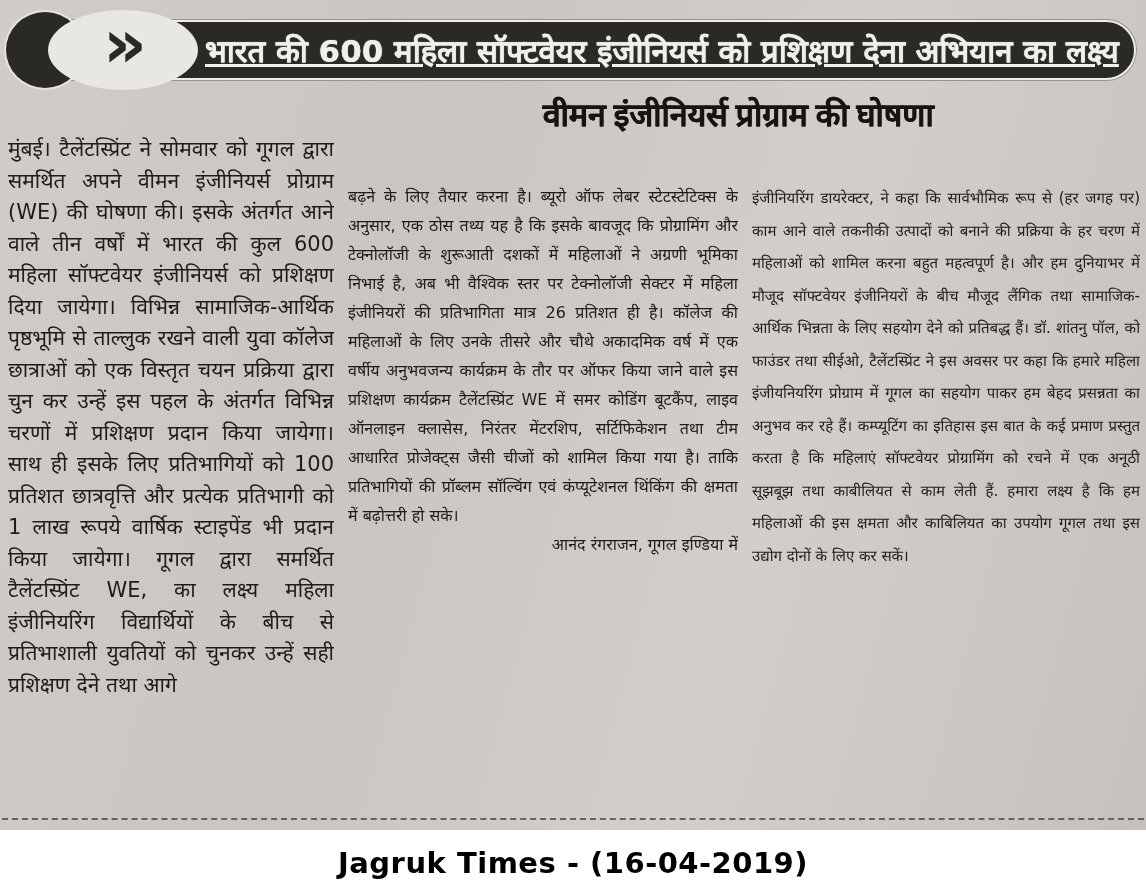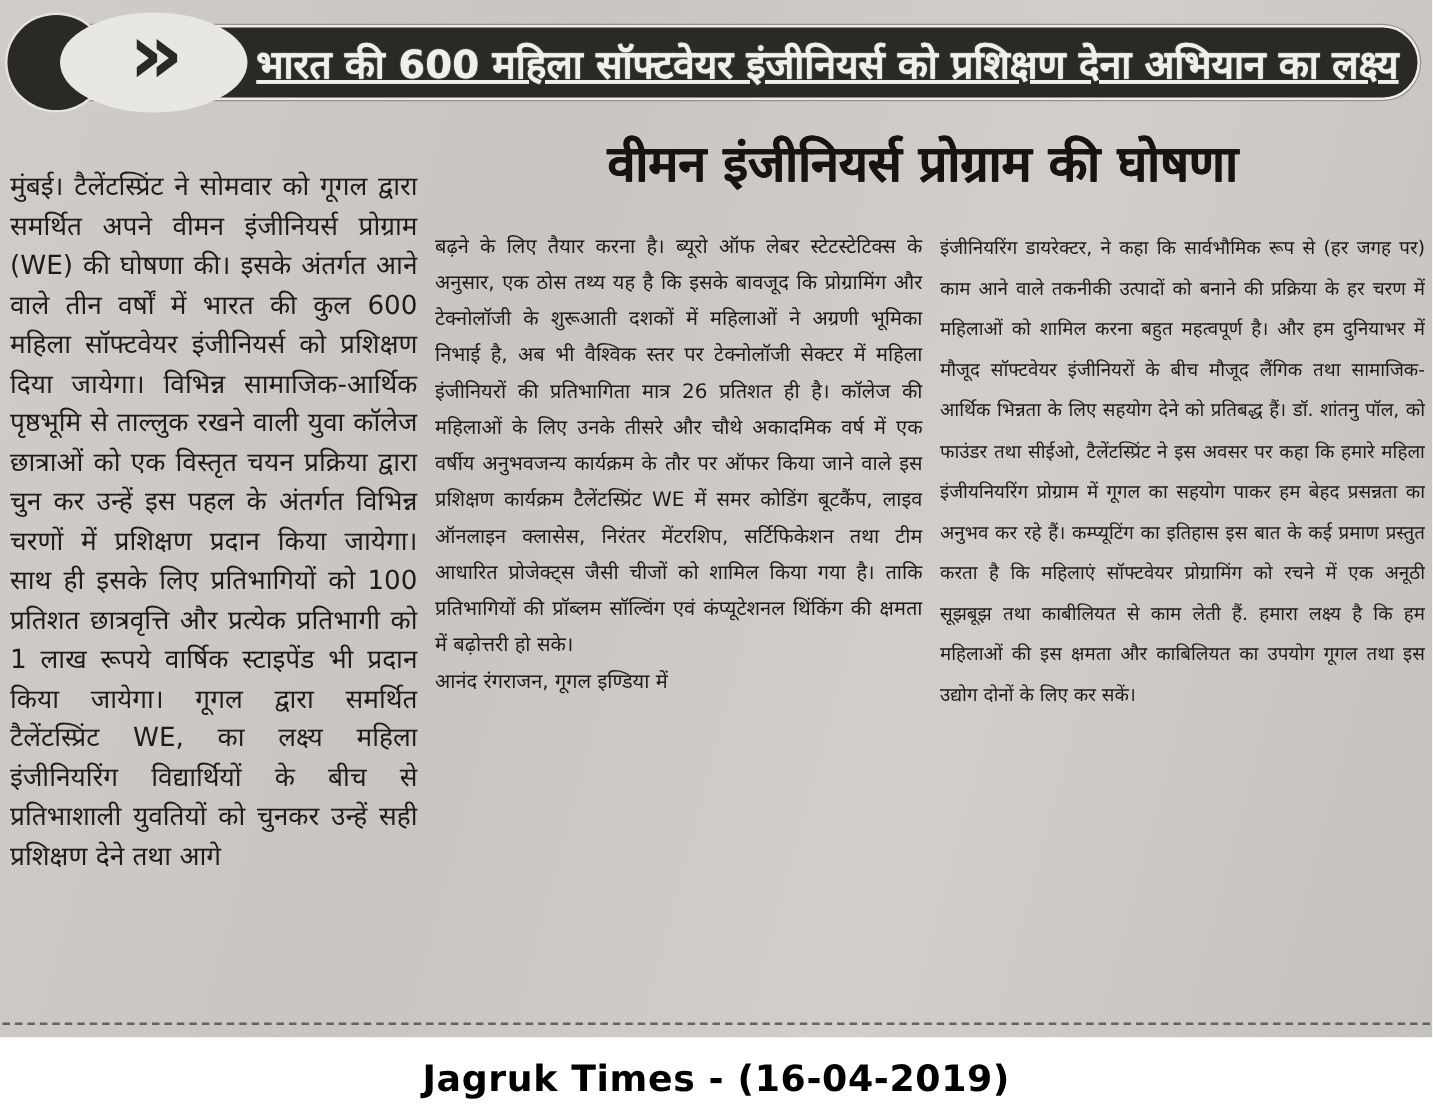--- a/index.html
+++ b/index.html
@@ -39,32 +39,32 @@
     position:absolute; left:48px; top:10px; width:150px; height:80px;
     border-radius:50%; background:#e9e7e2;
     display:flex; align-items:center; justify-content:center;
   }
   .logo-chevrons {
     font-size:68px; font-weight:bold; color:#2b2926;
     line-height:1; letter-spacing:-4px; padding-bottom:12px;
   }
   
   .headline {
-    position:absolute; left:335px; top:88px; width:806px; height:82px;
+    position:absolute; left:335px; top:72px; width:806px; height:82px;
     display:flex; align-items:center; justify-content:center;
-    font-size:40px; font-weight:bold; color:#17140f;
-    white-space:nowrap; text-shadow:0.6px 0 0 #17140f;
+    font-size:32px; font-weight:bold; color:#17140f;
+    white-space:nowrap; text-shadow:0.6px 0 0 #17140f;font-family:Liberation Serif, serif;
   }
   
   .col {
     position:absolute; color:#1f1c18; text-align:justify;
     overflow:hidden;
   }
   .col p { margin:0; }
-  .col p.attribution { text-align:left; }
+  .col p.attribution { text-align:right; }
   .col-1 { left:8px;  top:98px;  width:326px; height:714px; font-size:21px; line-height:31.5px;margin-top:36px; }
   .col-2 { left:348px; top:182px; width:390px; height:632px; font-size:16px; line-height:29px; }
   .col-3 { left:752px; top:182px; width:388px; height:632px; font-size:15px; line-height:32.5px; }
   
   .dashed-rule {
     position:absolute; left:2px; right:2px; top:818px;
     border-top:2px dashed #55524d; opacity:.85;
   }
   
   .caption {

